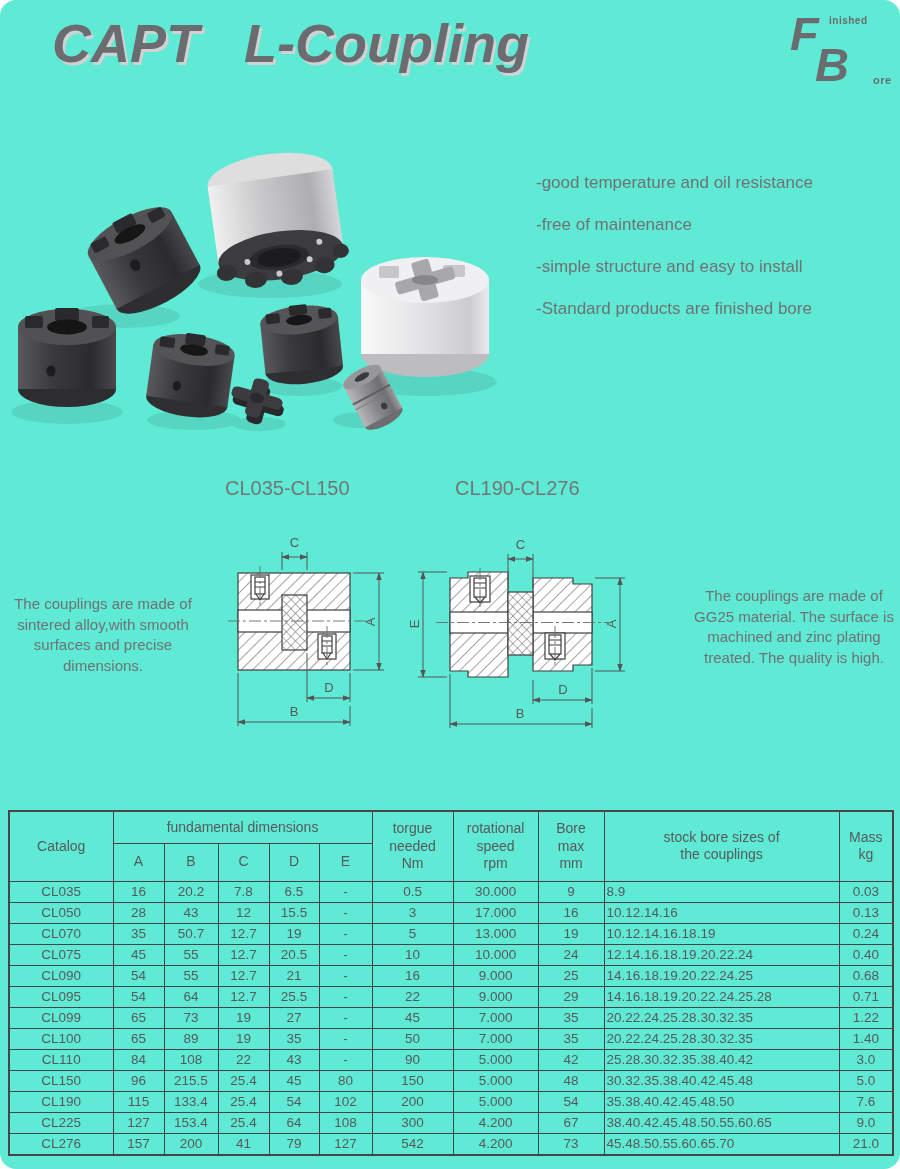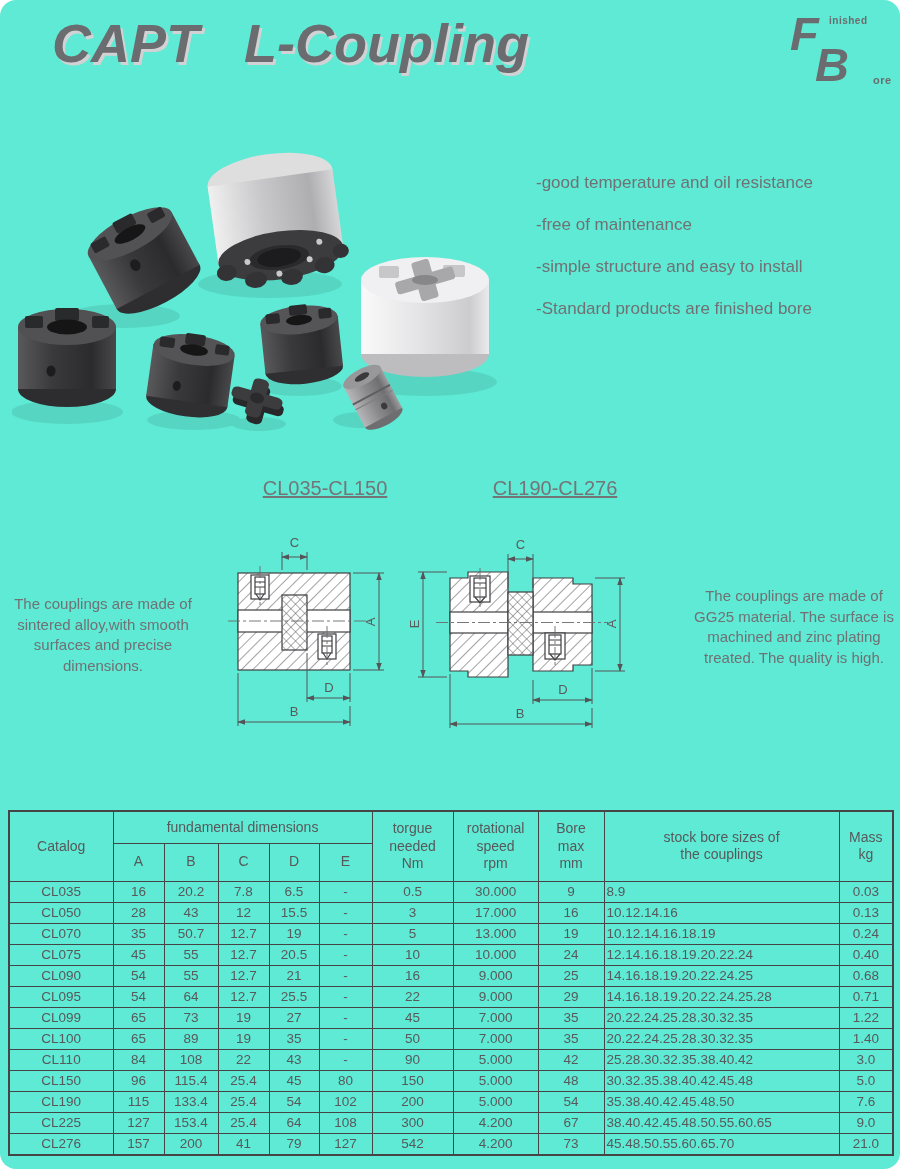--- a/index.html
+++ b/index.html
@@ -18,21 +18,21 @@
 
   
   .photo{position:absolute;left:12px;top:122px;}
 
   
   .features{position:absolute;left:520px;top:156px;width:368px;margin:16px;padding:0;list-style:none;
             font-size:17px;line-height:1.3;color:#707174;}
   .features li{margin-bottom:20px;}
 
   
-  .draw-label{position:absolute;top:477px;width:200px;text-align:center;font-size:20px;color:#747578;text-decoration:underline;}
+  .draw-label{position:absolute;top:477px;width:200px;font-size:20px;color:#747578;}
   .draw-label.l{left:225px;} .draw-label.r{left:455px;}
   .note{position:absolute;font-size:15px;line-height:1.38;color:#707174;text-align:center;}
   .note.l{left:12px;top:594px;width:182px;}
   .note.r{left:694px;top:586px;width:200px;}
   .tdraw{position:absolute;}
   .tdraw.one{left:222px;top:530px;}
   .tdraw.two{left:398px;top:528px;}
   .dimtxt{font-family:"Liberation Sans",sans-serif;font-size:13px;fill:#5a5a5c;}
 
   
@@ -470,21 +470,21 @@
           <td>-</td>
           <td>90</td>
           <td>5.000</td>
           <td>42</td>
           <td class="stock-col">25.28.30.32.35.38.40.42</td>
           <td>3.0</td>
         </tr>
         <tr>
           <td>CL150</td>
           <td>96</td>
-          <td>115.4</td>
+          <td>215.5</td>
           <td>25.4</td>
           <td>45</td>
           <td>80</td>
           <td>150</td>
           <td>5.000</td>
           <td>48</td>
           <td class="stock-col">30.32.35.38.40.42.45.48</td>
           <td>5.0</td>
         </tr>
         <tr>

